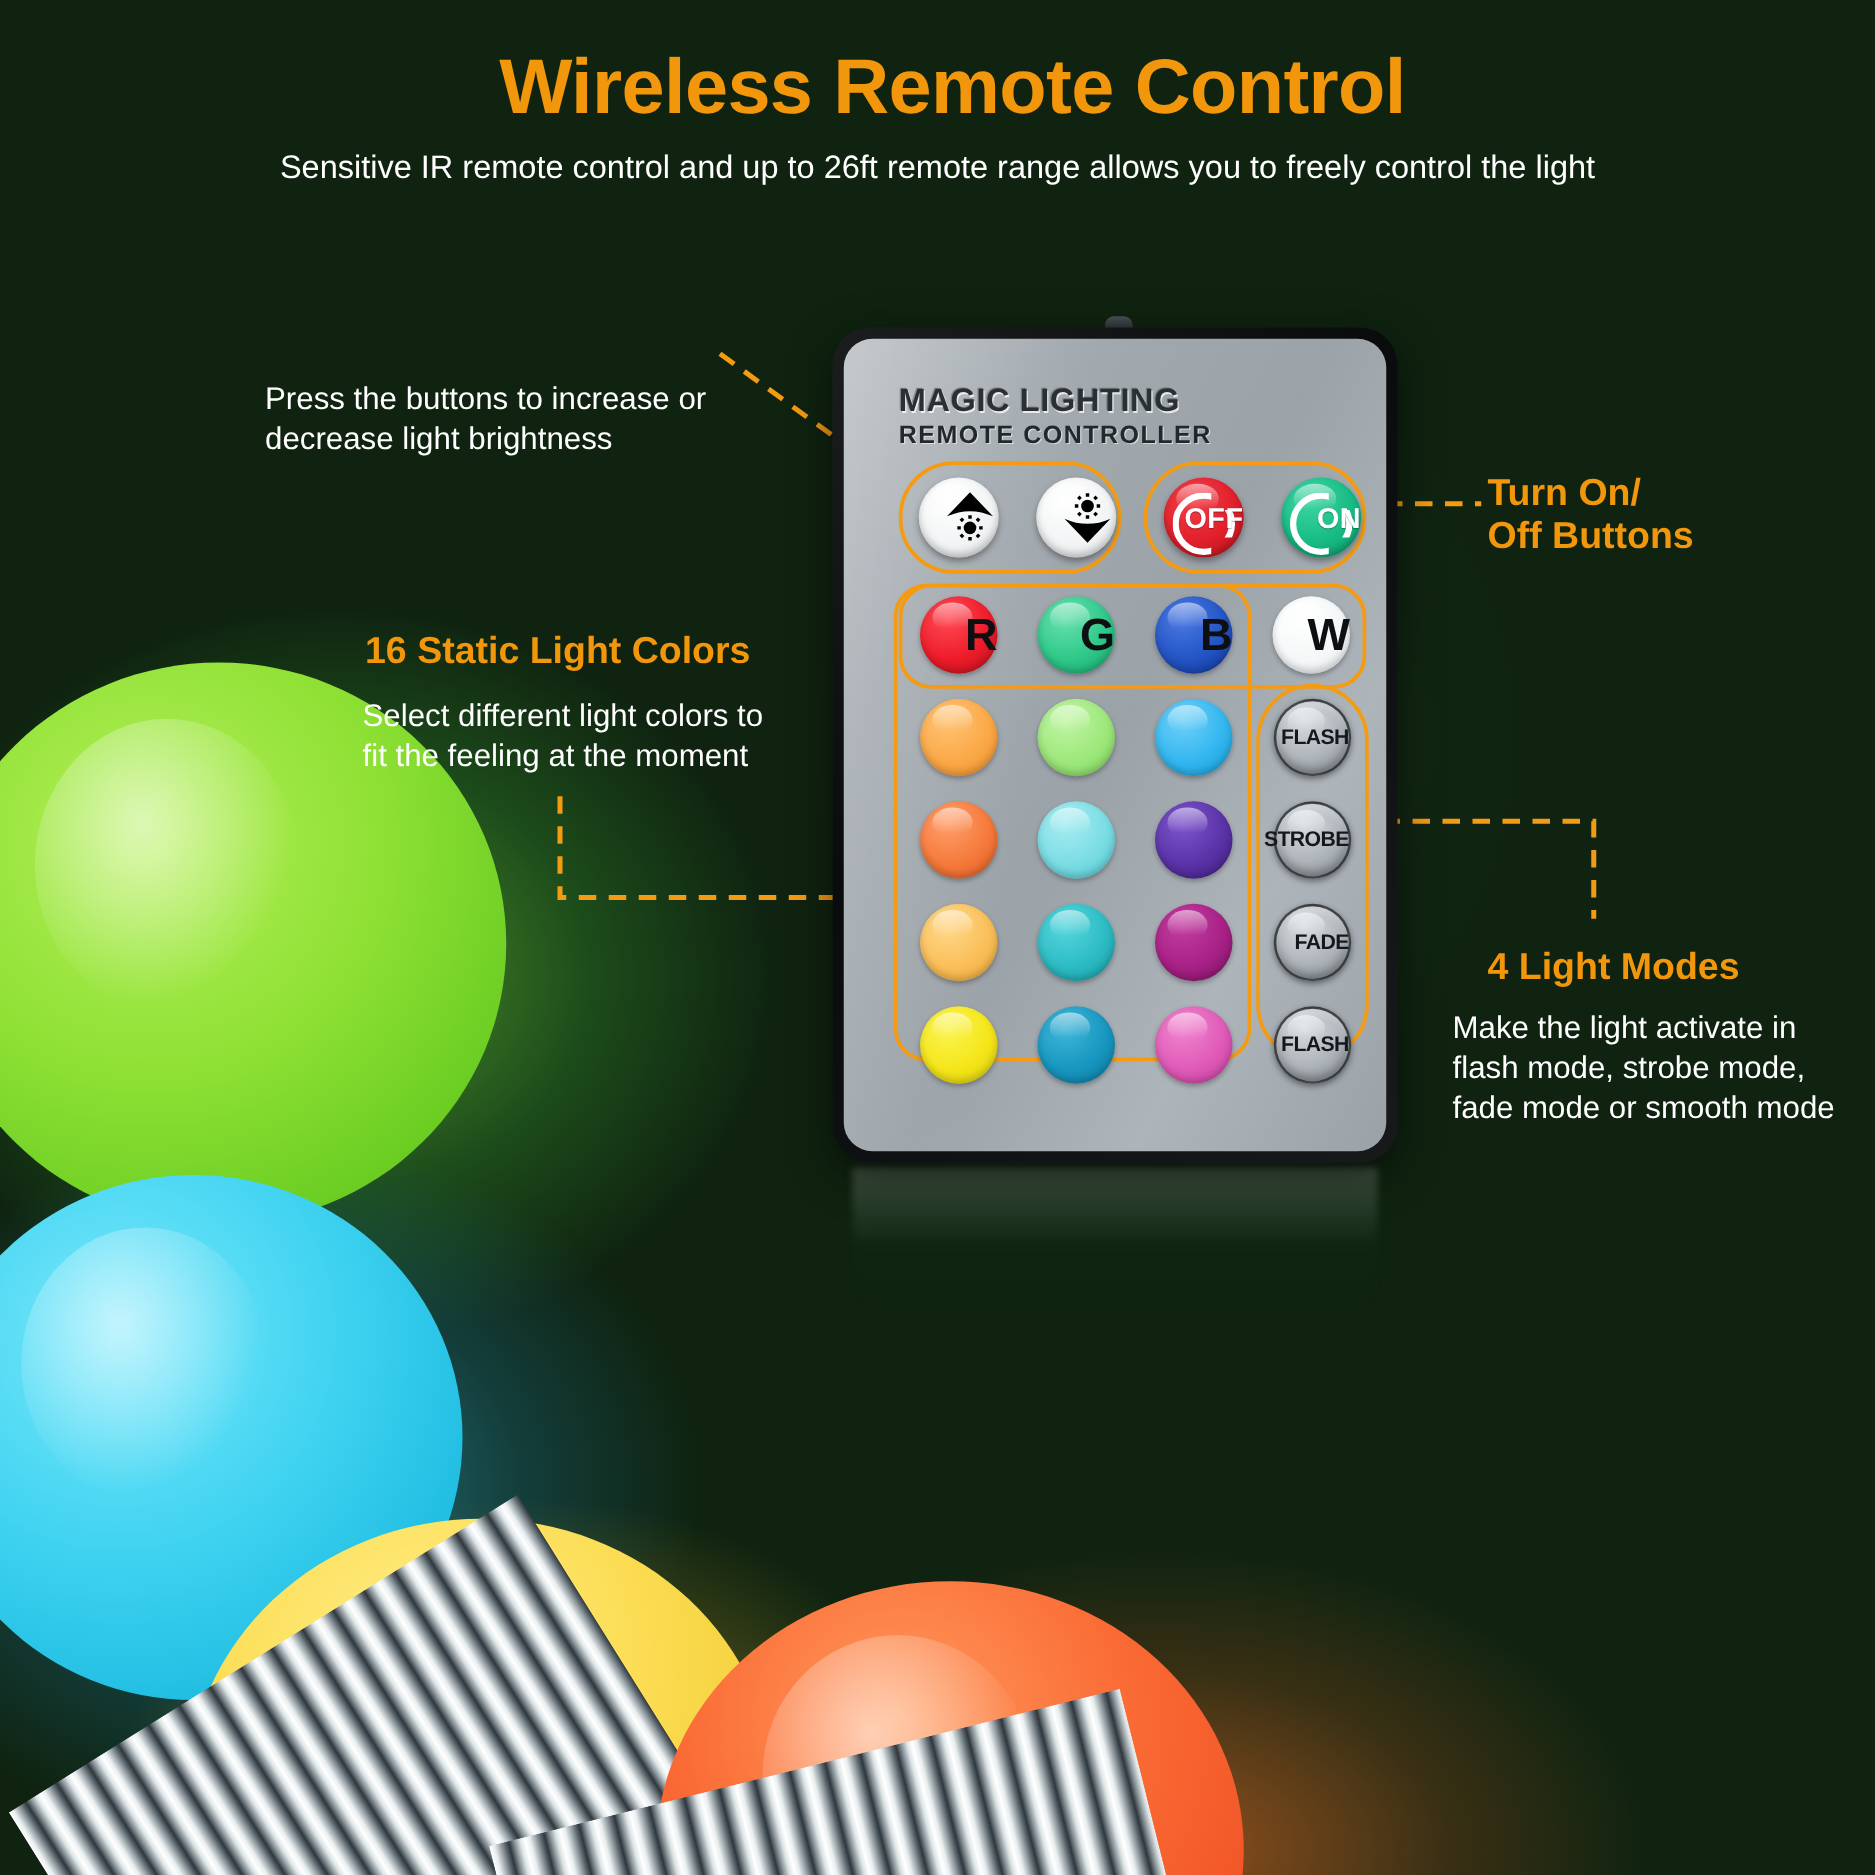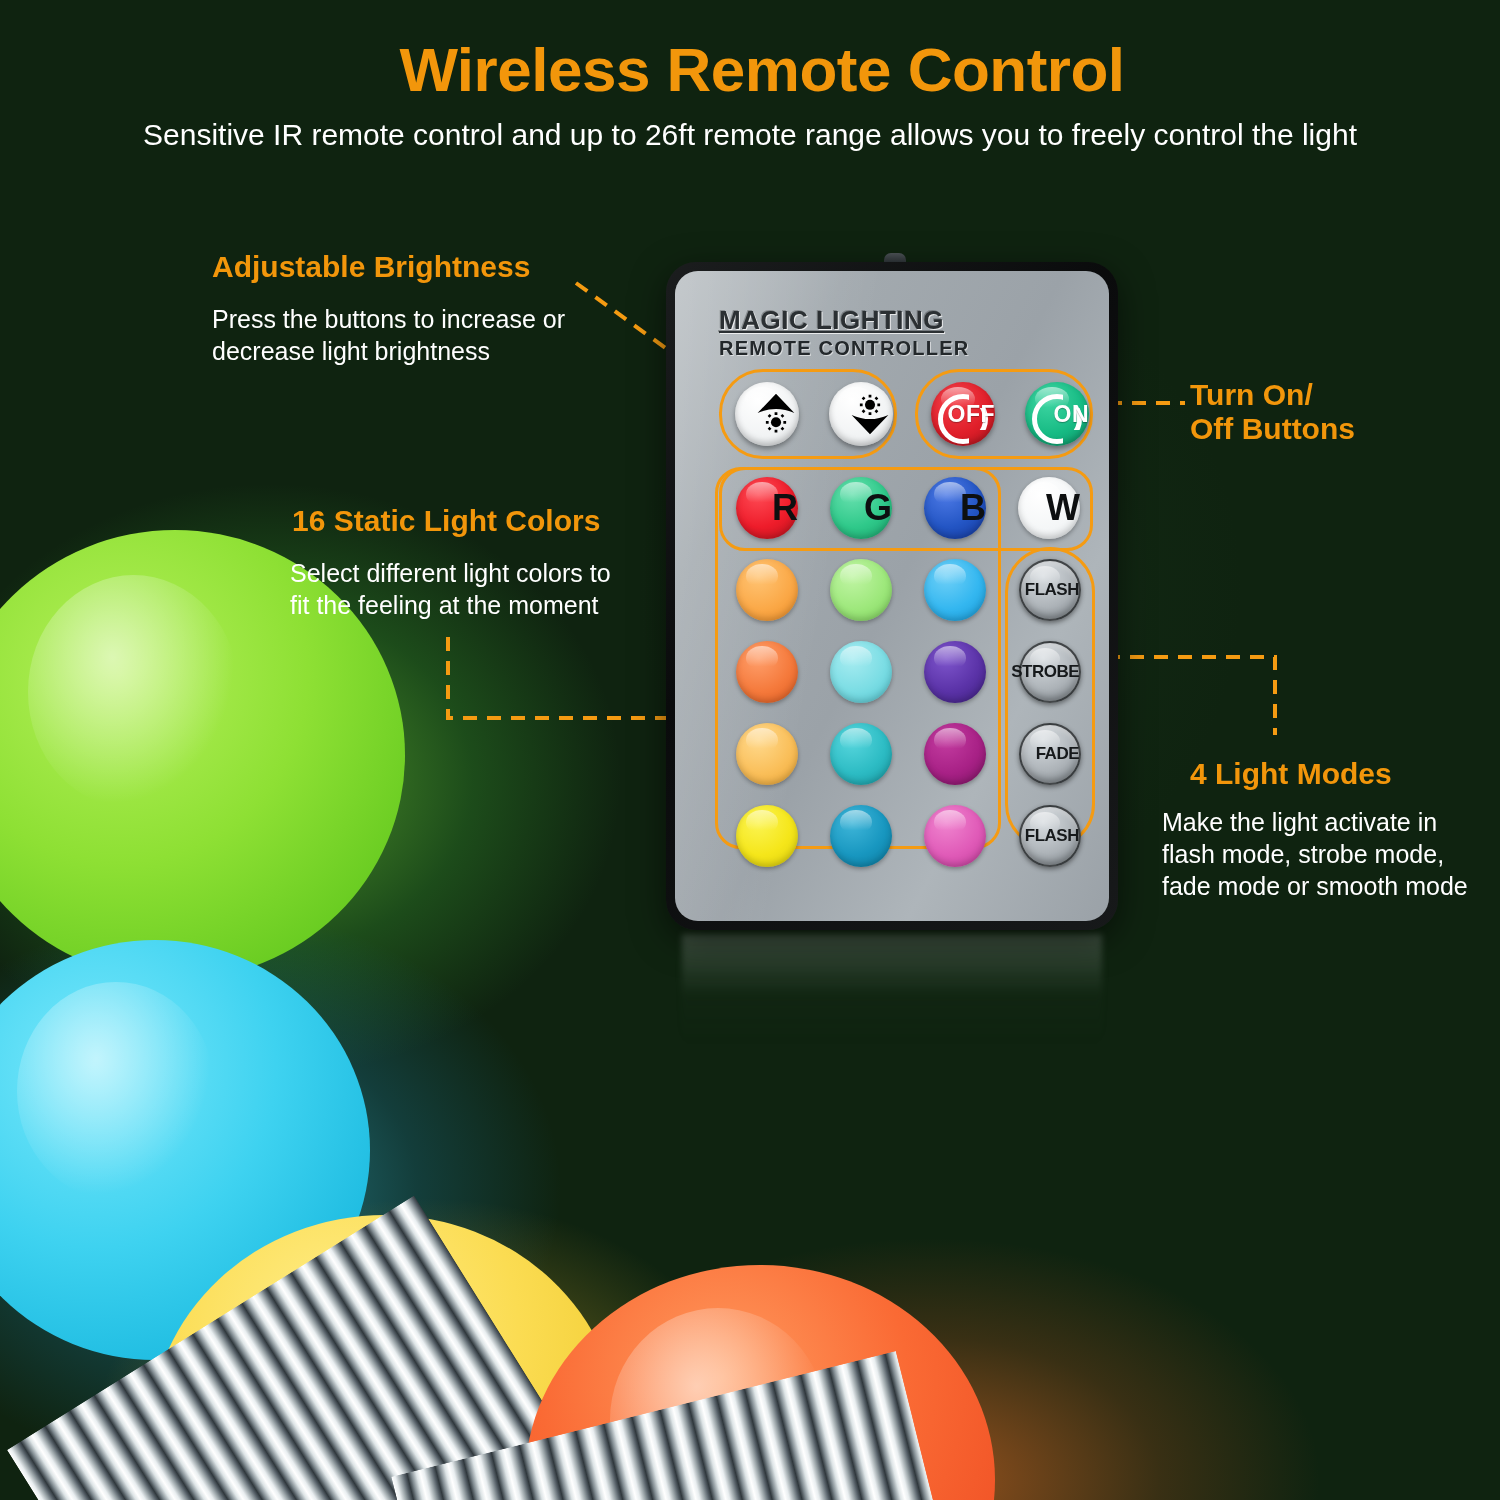--- a/index.html
+++ b/index.html
@@ -20,21 +20,21 @@
     background:radial-gradient(closest-side, rgba(245,215,70,0.62), rgba(180,150,40,0.30) 46%, rgba(50,45,15,0) 78%);}
   .glow-orange{left:430px;top:1170px;width:1000px;height:620px;
     background:radial-gradient(closest-side, rgba(245,115,40,0.58), rgba(165,80,30,0.28) 46%, rgba(45,28,12,0) 78%);}
   .glow-soft{left:560px;top:180px;width:760px;height:820px;
     background:radial-gradient(closest-side, rgba(90,150,95,0.16), rgba(40,80,45,0.05) 55%, rgba(0,0,0,0) 80%);}
 
   
   .title{position:absolute;left:0;top:34px;width:1500px;text-align:center;
     font-size:62px;font-weight:bold;color:#F2960B;letter-spacing:-0.5px;padding-left:12px;}
   .subtitle{position:absolute;left:0;top:118px;width:1500px;text-align:center;
-    font-size:30px;color:#ffffff;}
+    font-size:26px;color:#ffffff;}
 
   
   .bulb{position:absolute;}
   .bulb .dome{position:absolute;border-radius:50%;overflow:hidden;}
   .bulb .dome::after{content:"";position:absolute;left:18%;top:10%;width:46%;height:52%;
     border-radius:50%;background:radial-gradient(ellipse at 40% 35%, rgba(255,255,255,0.55), rgba(255,255,255,0) 68%);}
   .bulb .body{position:absolute;overflow:hidden;}
   .ribs{position:absolute;inset:0;
     background:repeating-linear-gradient(90deg,
       #ffffff 0px,#e9eef0 4px,#9aa4a8 9px,#58626a 13px,#2f373c 16px,#808b91 20px,#dde4e6 25px,#ffffff 29px);}
@@ -71,21 +71,21 @@
   #remote-face{position:absolute;left:9px;top:9px;right:9px;bottom:9px;border-radius:23px;
     background:linear-gradient(118deg,#b6bcc0 0%,#a3aaaf 22%,#9ba2a8 50%,#aeb5ba 74%,#9aa1a7 100%);
     overflow:hidden;}
   #remote-face::before{content:"";position:absolute;left:0;top:0;right:0;height:100%;
     background:linear-gradient(100deg, rgba(255,255,255,0.20), rgba(255,255,255,0) 38%);}
   #reflection{position:absolute;left:16px;top:672px;width:420px;height:120px;border-radius:0 0 26px 26px;
     background:linear-gradient(180deg, rgba(170,185,175,0.30), rgba(40,70,45,0.07) 52%, rgba(0,0,0,0) 92%);
     filter:blur(3px);}
 
   .brand{position:absolute;left:44px;top:34px;font-size:26px;font-weight:bold;letter-spacing:0.5px;
-    color:#2b3033;text-shadow:1px 1px 0 rgba(255,255,255,0.75), -1px -1px 0 rgba(0,0,0,0.25);text-decoration:underline;}
+    color:#2b3033;text-shadow:1px 1px 0 rgba(255,255,255,0.75), -1px -1px 0 rgba(0,0,0,0.25);}
   .brand2{position:absolute;left:44px;top:66px;font-size:20px;font-weight:bold;letter-spacing:1.2px;
     color:#23282b;text-shadow:1px 1px 0 rgba(255,255,255,0.55);}
 
   
   .outline{position:absolute;border:3px solid #F59B12;border-radius:44px;box-sizing:border-box;pointer-events:none;}
   #outline-bright{left:44px;top:98px;width:178px;height:90px;}
   #outline-power{left:240px;top:98px;width:178px;height:90px;}
   #outline-colors{left:40px;top:196px;width:286px;height:382px;border-radius:26px;}
   #outline-rgbw{left:44px;top:196px;width:374px;height:84px;border-radius:26px;}
   #outline-modes{left:330px;top:276px;width:90px;height:302px;border-radius:45px;}
@@ -272,21 +272,20 @@
           <span class="mode-label">FADE</span>
         </div>
         <div class="btn btn-mode" style="left:344px;top:534px;">
           <span class="mode-label">FLASH</span>
         </div>
 
       </div>
     </div>
   </div>
 
-  <div class="callout-h" id="co-bright-h">Adjustable Brightness</div>
   <div class="callout-b" id="co-bright-b">Press the buttons to increase or
 decrease light brightness</div>
 
   <div class="callout-h" id="co-colors-h">16 Static Light Colors</div>
   <div class="callout-b" id="co-colors-b">Select different light colors to
 fit the feeling at the moment</div>
 
   <div class="callout-h" id="co-power-h">Turn On/
 Off Buttons</div>
 

